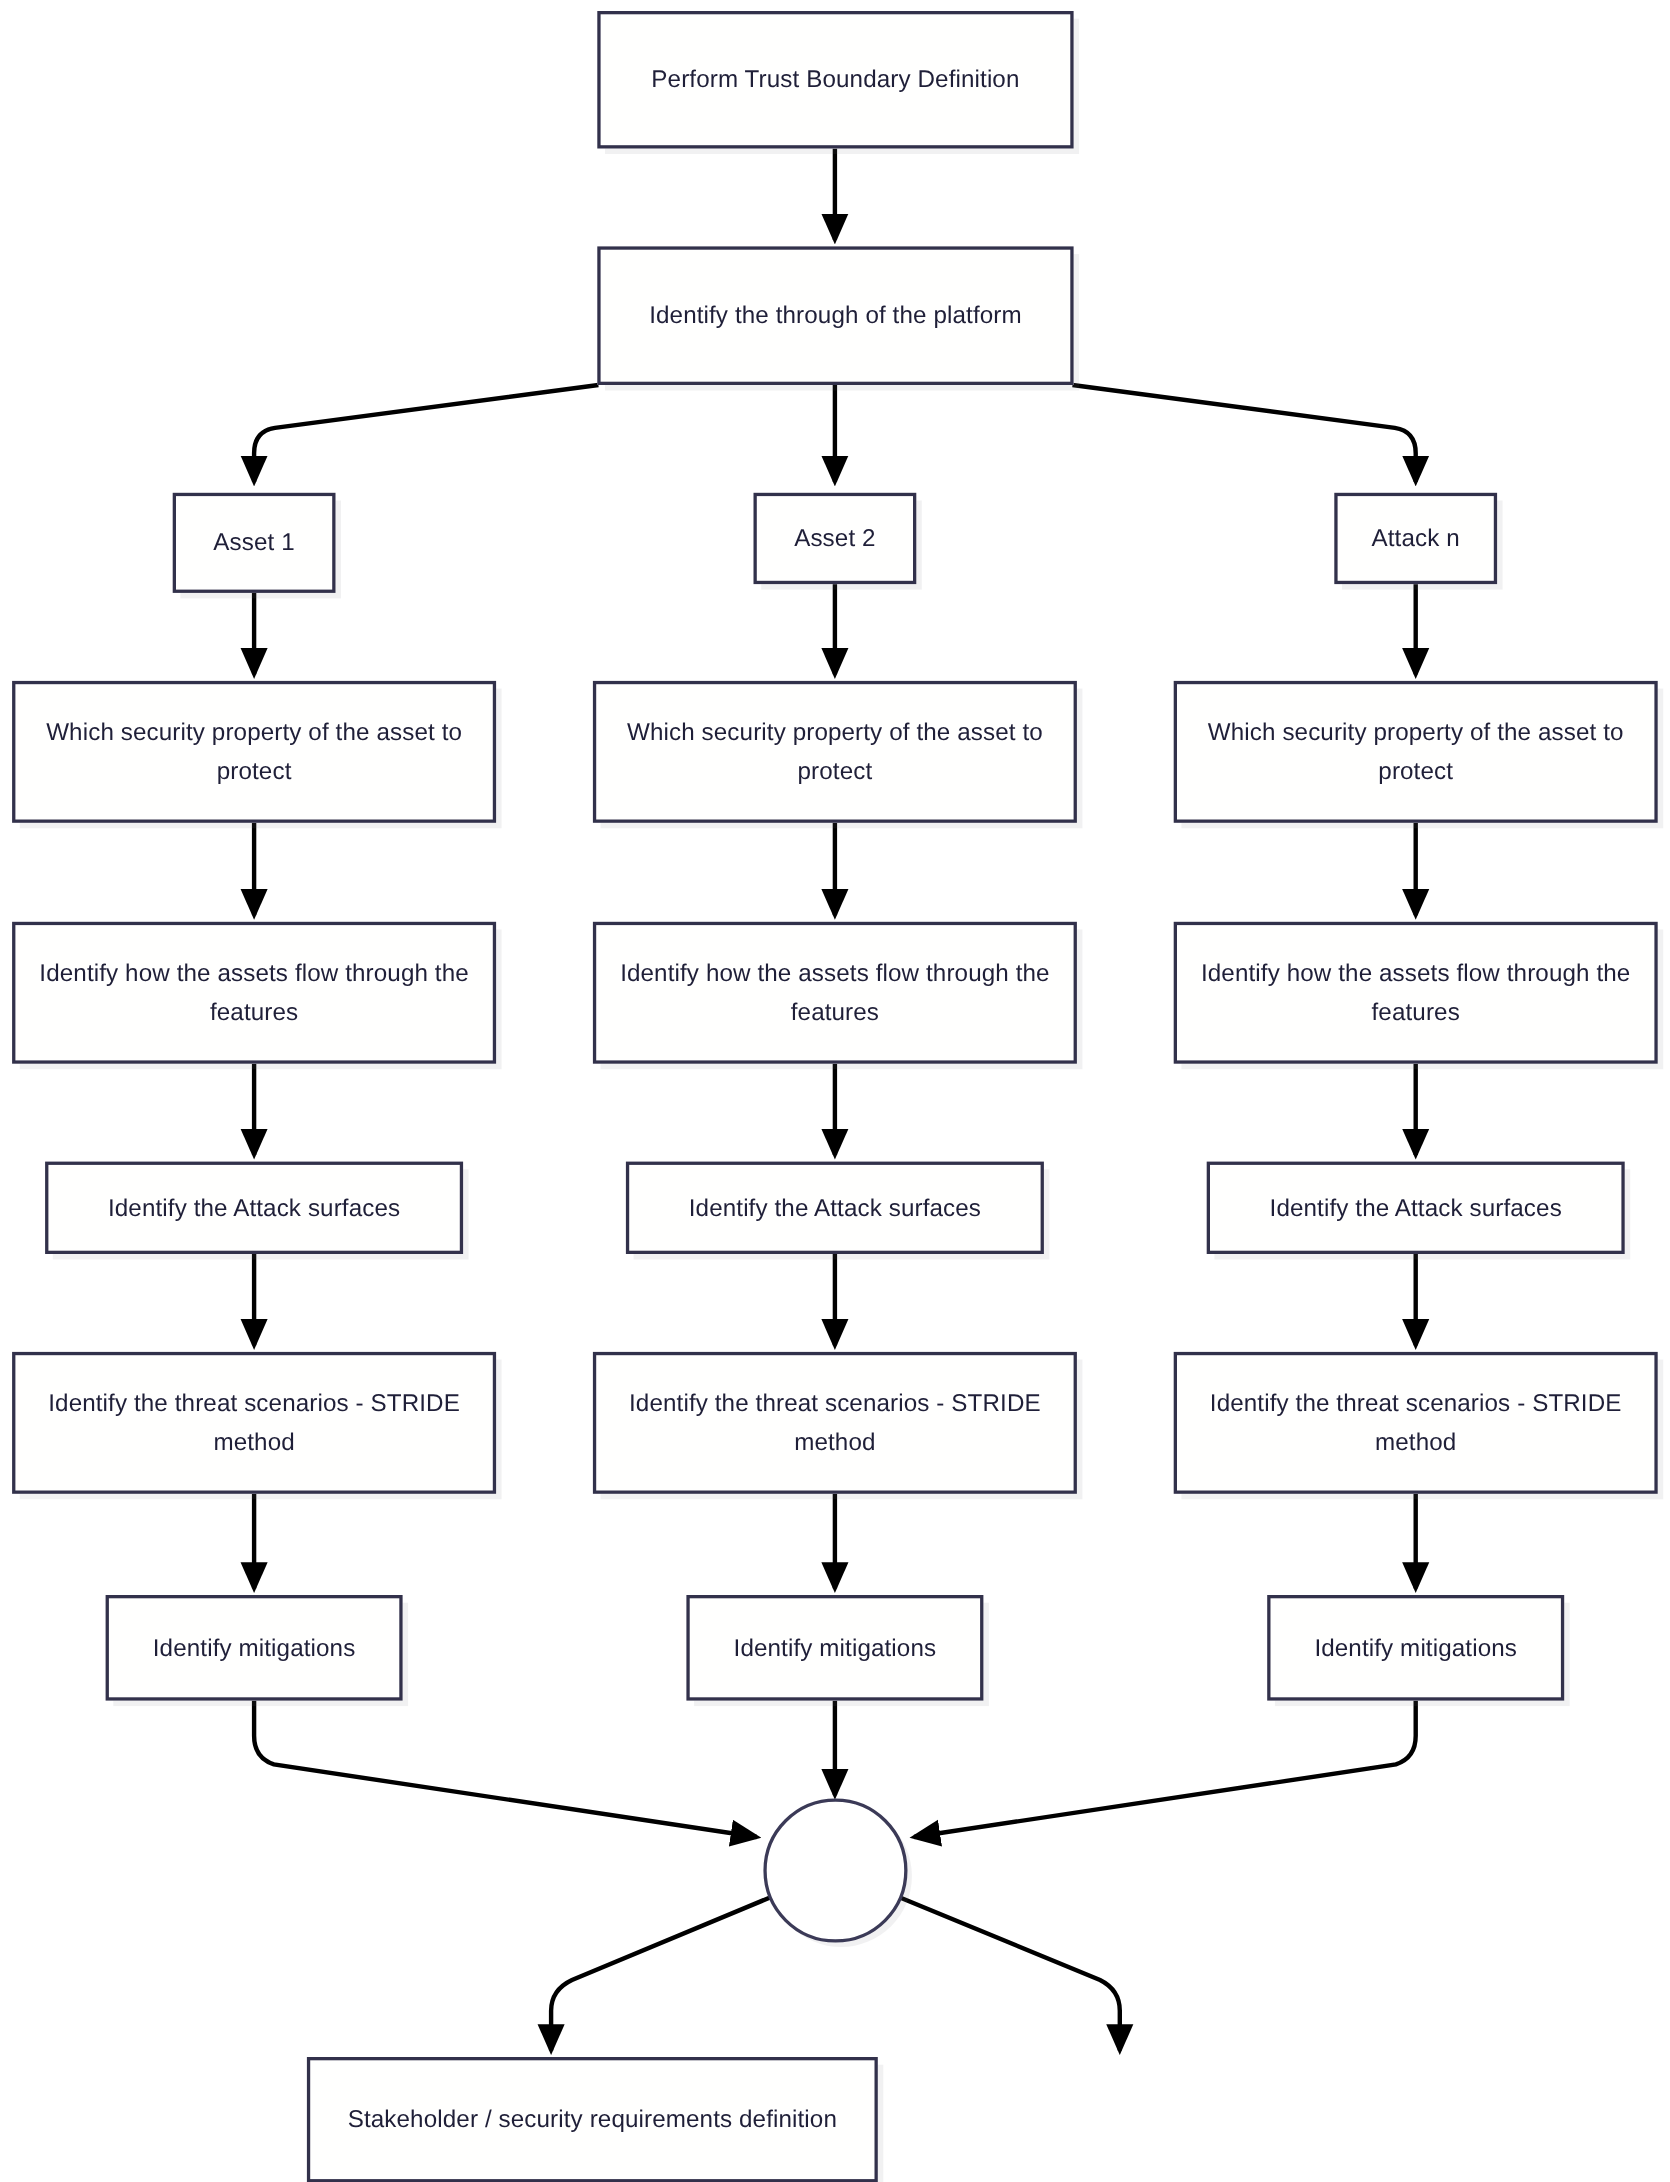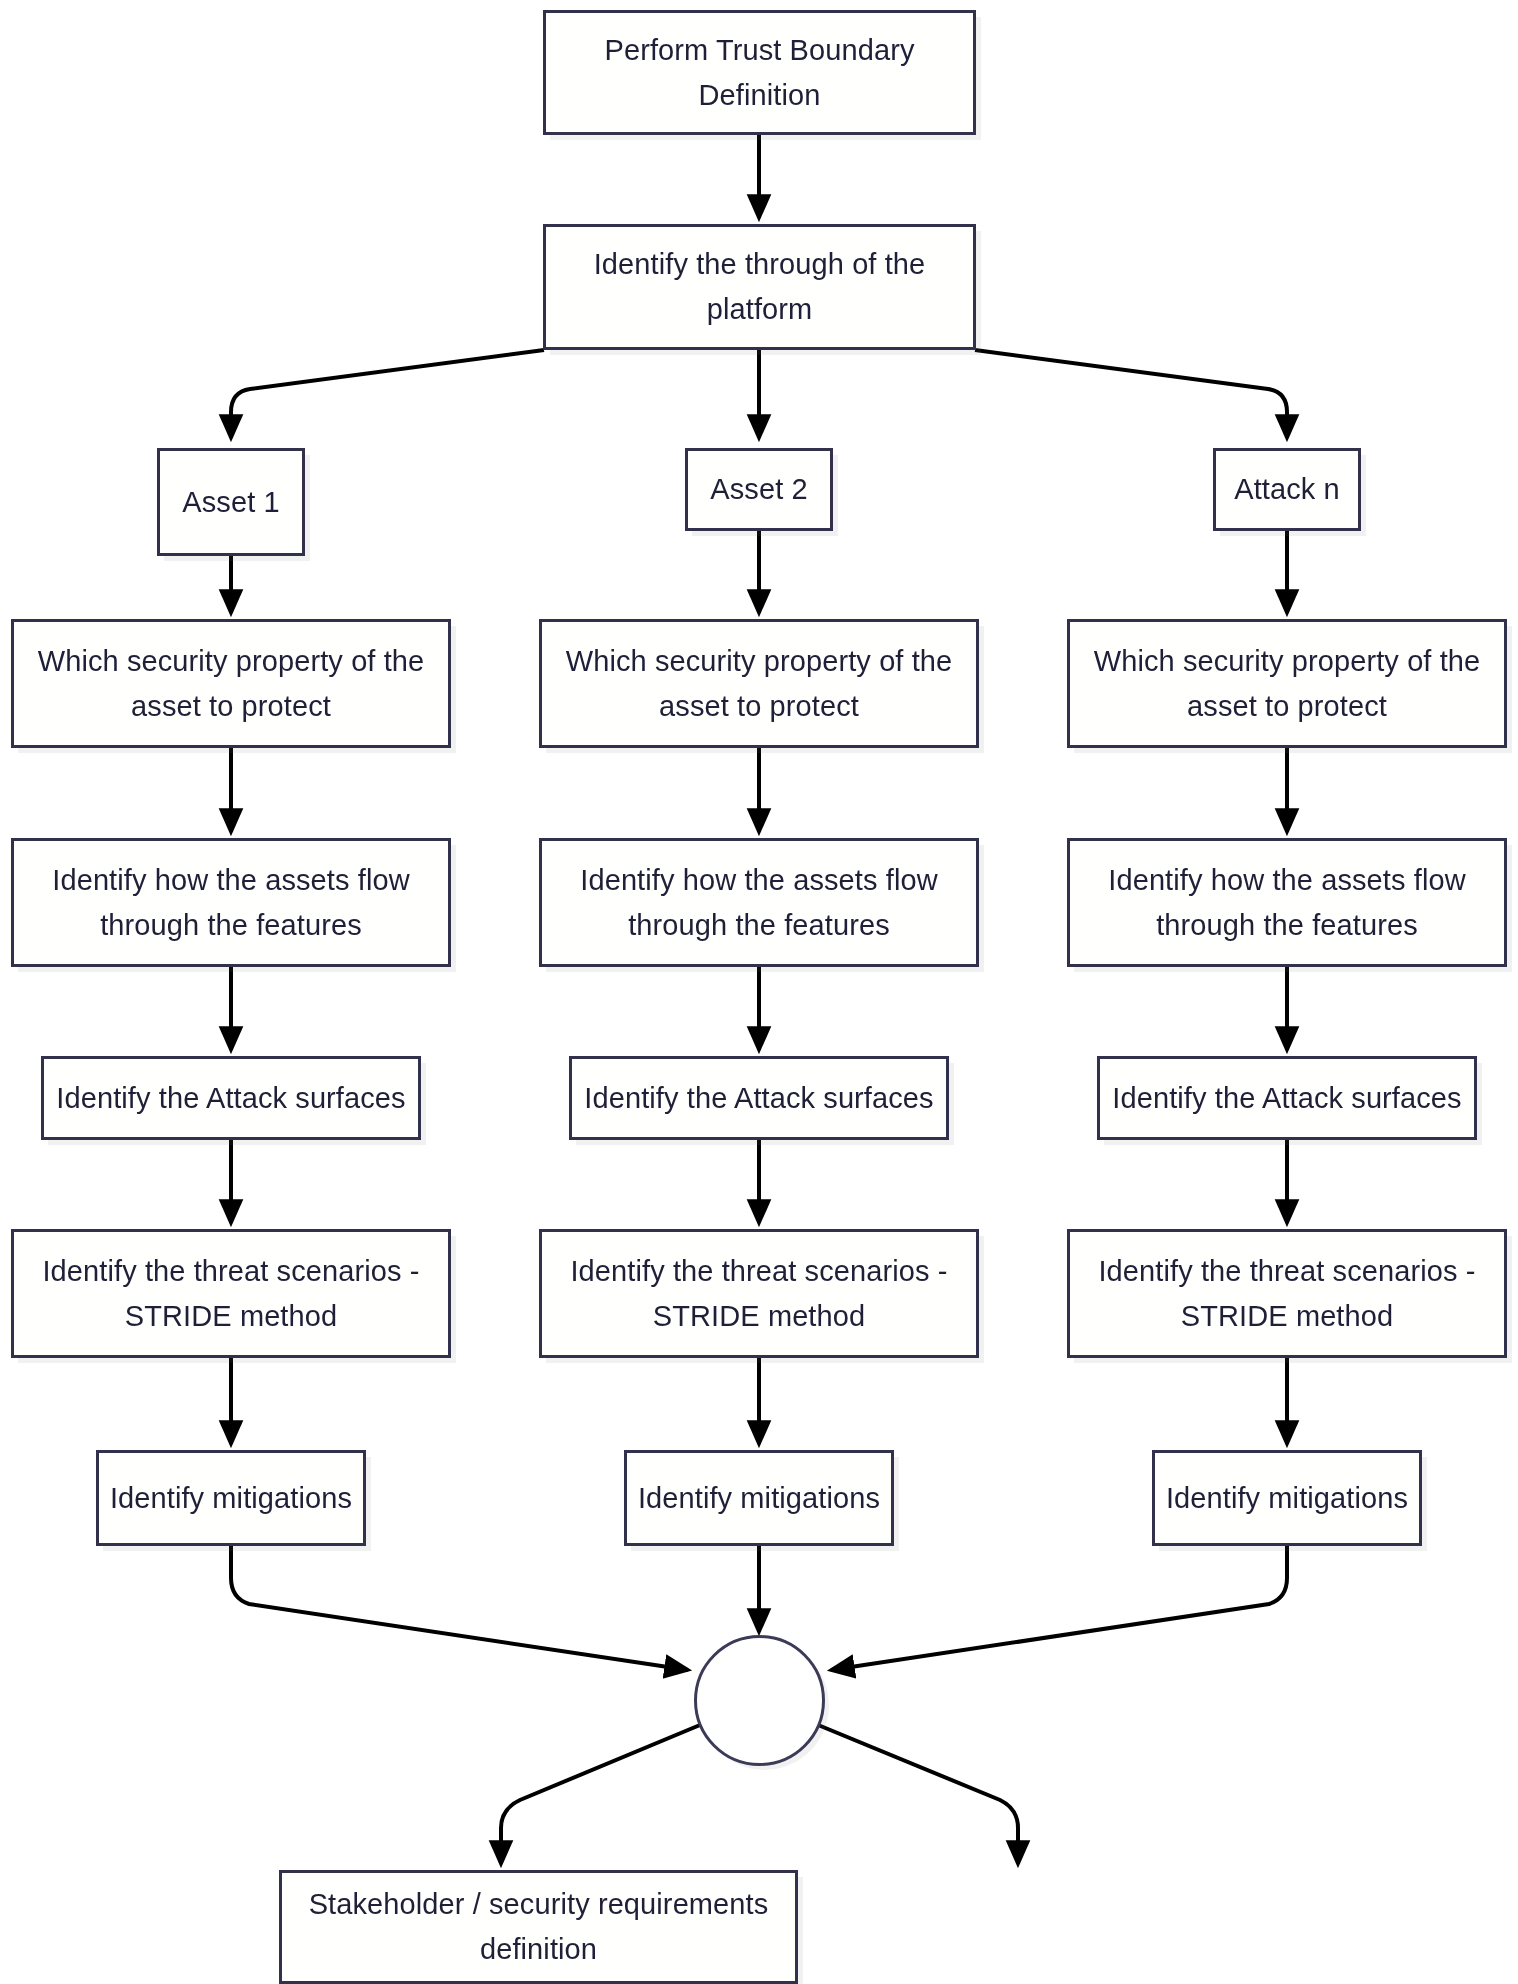--- a/index.html
+++ b/index.html
@@ -29,21 +29,21 @@
   .node {
     position: absolute;
     box-sizing: border-box;
     background: #fffffe;
     border: 3px solid #32314b;
     display: flex;
     align-items: center;
     justify-content: center;
     text-align: center;
     color: #1f1f38;
-    font-size: 29px;
+    font-size: 22px;
     line-height: 1.55;
     letter-spacing: 0.1px;
     padding: 4px 10px;
     box-shadow: 6px 6px 0 -1px rgba(120,120,130,0.10);
     z-index: 2;
   }
   .node span {
     display: block;
     width: 100%;
   }
@@ -105,21 +105,21 @@
   </svg>
 
   <div class="node" style="left:543px; top:10px; width:433px; height:125px;">
     <span>Perform Trust Boundary Definition</span>
   </div>
 
   <div class="node" style="left:543px; top:224px; width:433px; height:126px;">
     <span>Identify the through of the platform</span>
   </div>
 
-  <div class="node" style="left:157px; top:448px; width:148px; height:108px;text-align:center;">
+  <div class="node" style="left:157px; top:448px; width:148px; height:91px;text-align:center;">
     <span>Asset 1</span>
   </div>
   <div class="node" style="left:685px; top:448px; width:148px; height:83px;">
     <span>Asset 2</span>
   </div>
   <div class="node" style="left:1213px; top:448px; width:148px; height:83px;">
     <span>Attack n</span>
   </div>
 
   <div class="node" style="left:11px; top:619px; width:440px; height:129px;">

